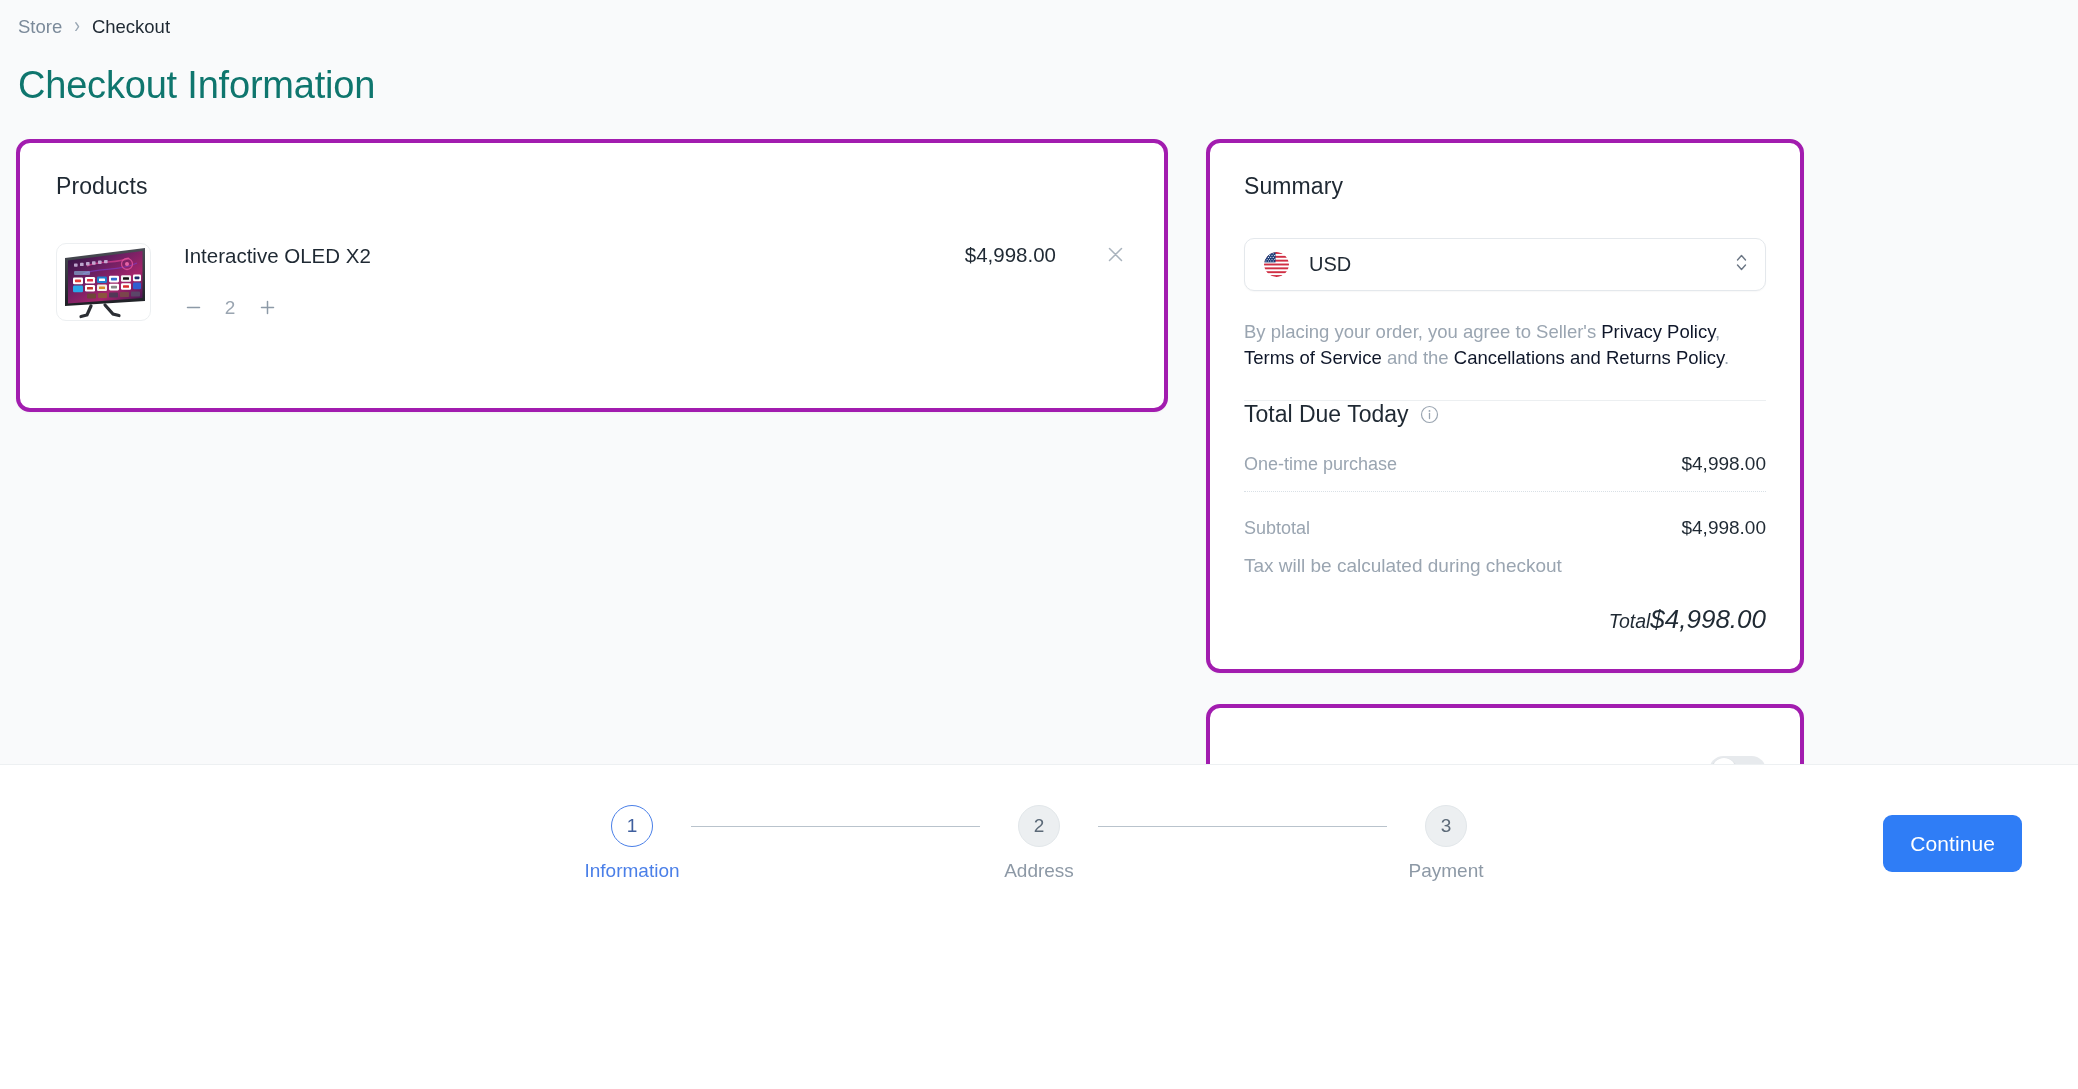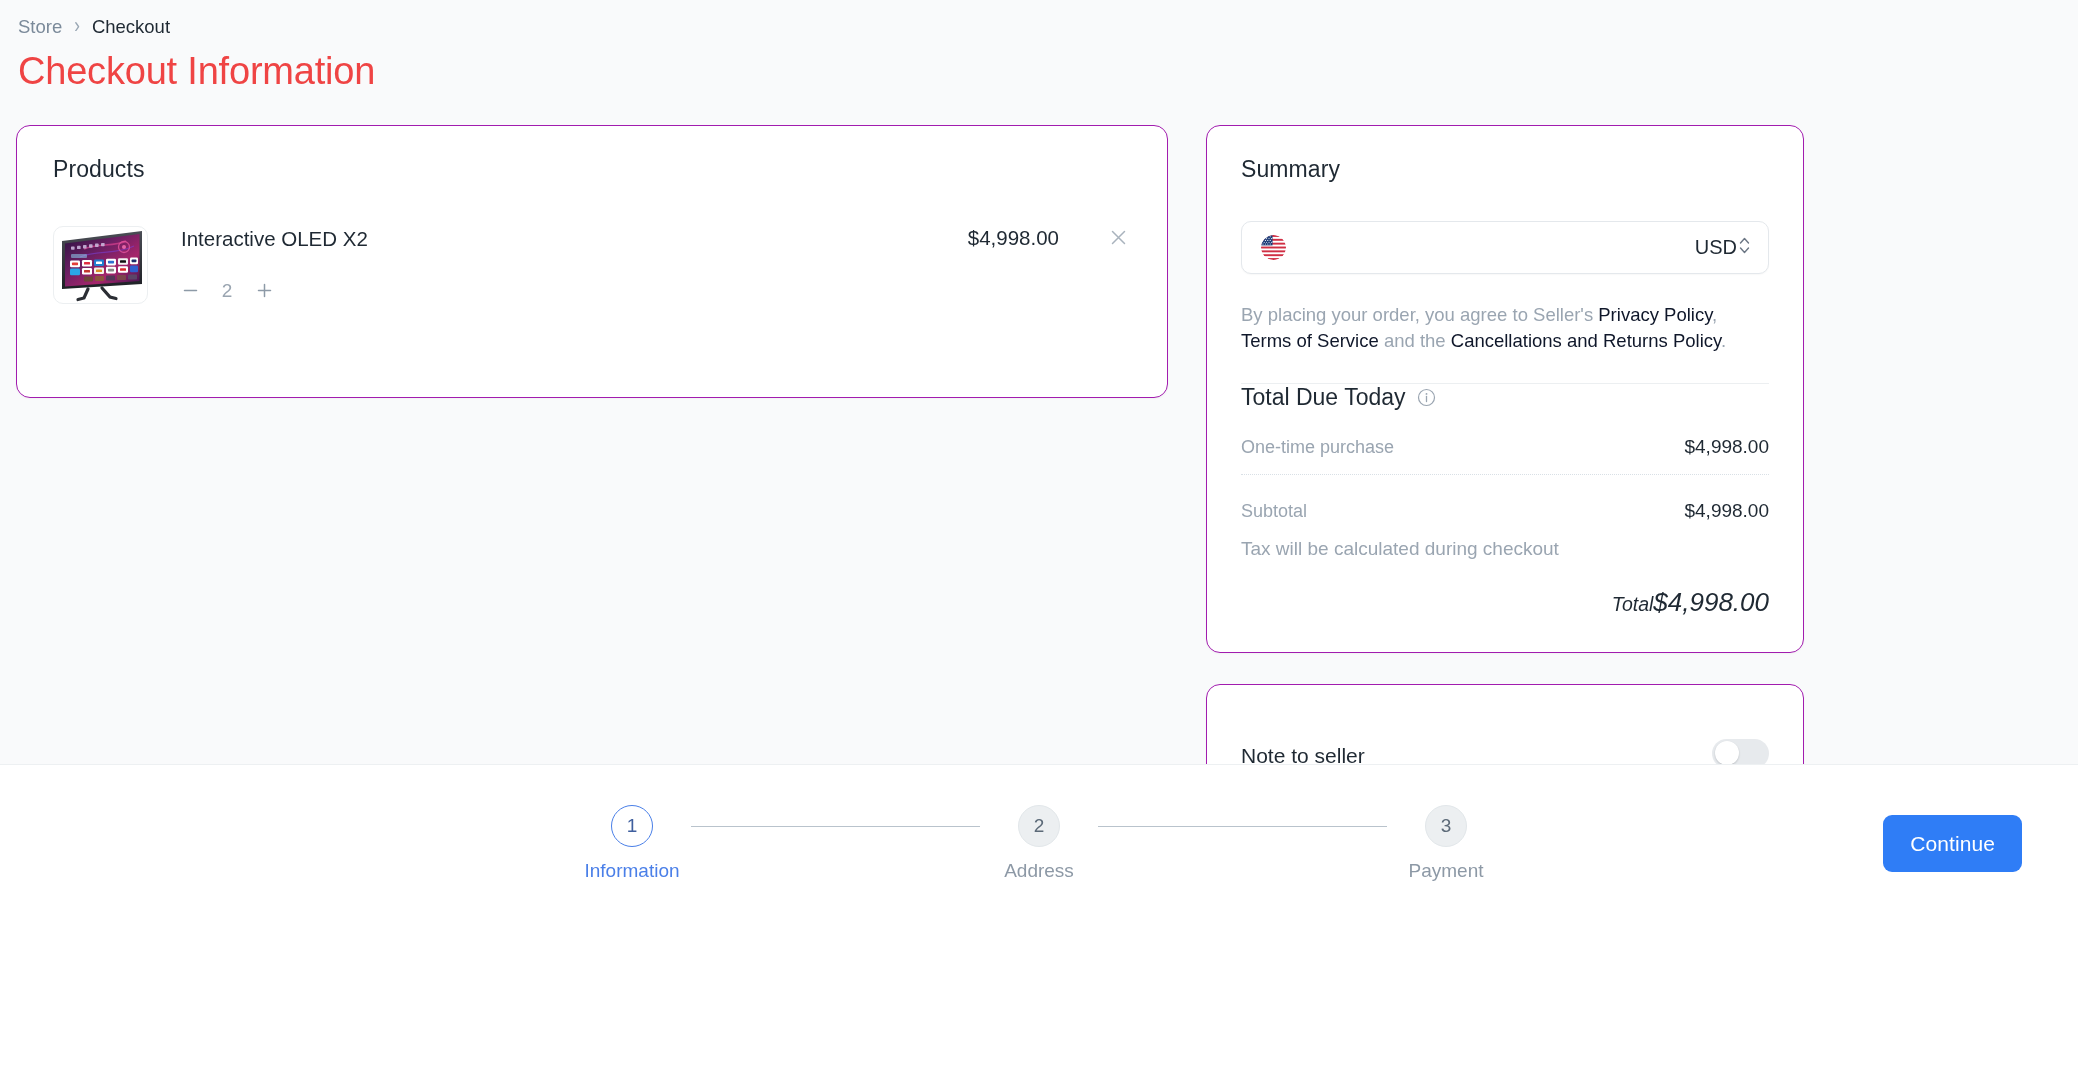--- a/index.html
+++ b/index.html
@@ -55,22 +55,22 @@
   }
 
   .crumb-current {
     color: #1f2933;
   }
 
   .page-title {
     font-size: 38px;
     font-weight: 400;
     letter-spacing: -0.2px;
-    color: #ef4444;
-    margin-top: 12px;
+    color: #0f766e;
+    margin-top: 26px;
     padding-left: 2px;
   }
 
   
   .content {
     flex: 1 1 auto;
     display: flex;
     align-items: flex-start;
     gap: 38px;
     padding: 32px 16px 0 16px;
@@ -82,21 +82,21 @@
     flex: 0 0 1152px;
   }
 
   .col-right {
     width: 598px;
     flex: 0 0 598px;
   }
 
   .card {
     background: #ffffff;
-    border: 1px solid #a21caf;
+    border: 4px solid #a21caf;
     border-radius: 14px;
     box-shadow: 0 1px 2px rgba(16, 24, 40, 0.035);
   }
 
   
   .products-card {
     padding: 30px 36px 36px 36px;
     min-height: 273px;
   }
 
@@ -208,21 +208,20 @@
     margin-top: 38px;
     height: 53px;
     border: 1px solid #e4e8ec;
     border-radius: 10px;
     background: #ffffff;
     display: flex;
     align-items: center;
     padding: 0 16px 0 19px;
     cursor: pointer;
     box-shadow: 0 1px 1.5px rgba(16, 24, 40, 0.03);
-    text-align: right;
   }
 
   .flag-icon {
     flex: 0 0 auto;
     width: 25px;
     height: 25px;
     border-radius: 50%;
     overflow: hidden;
     display: block;
   }

